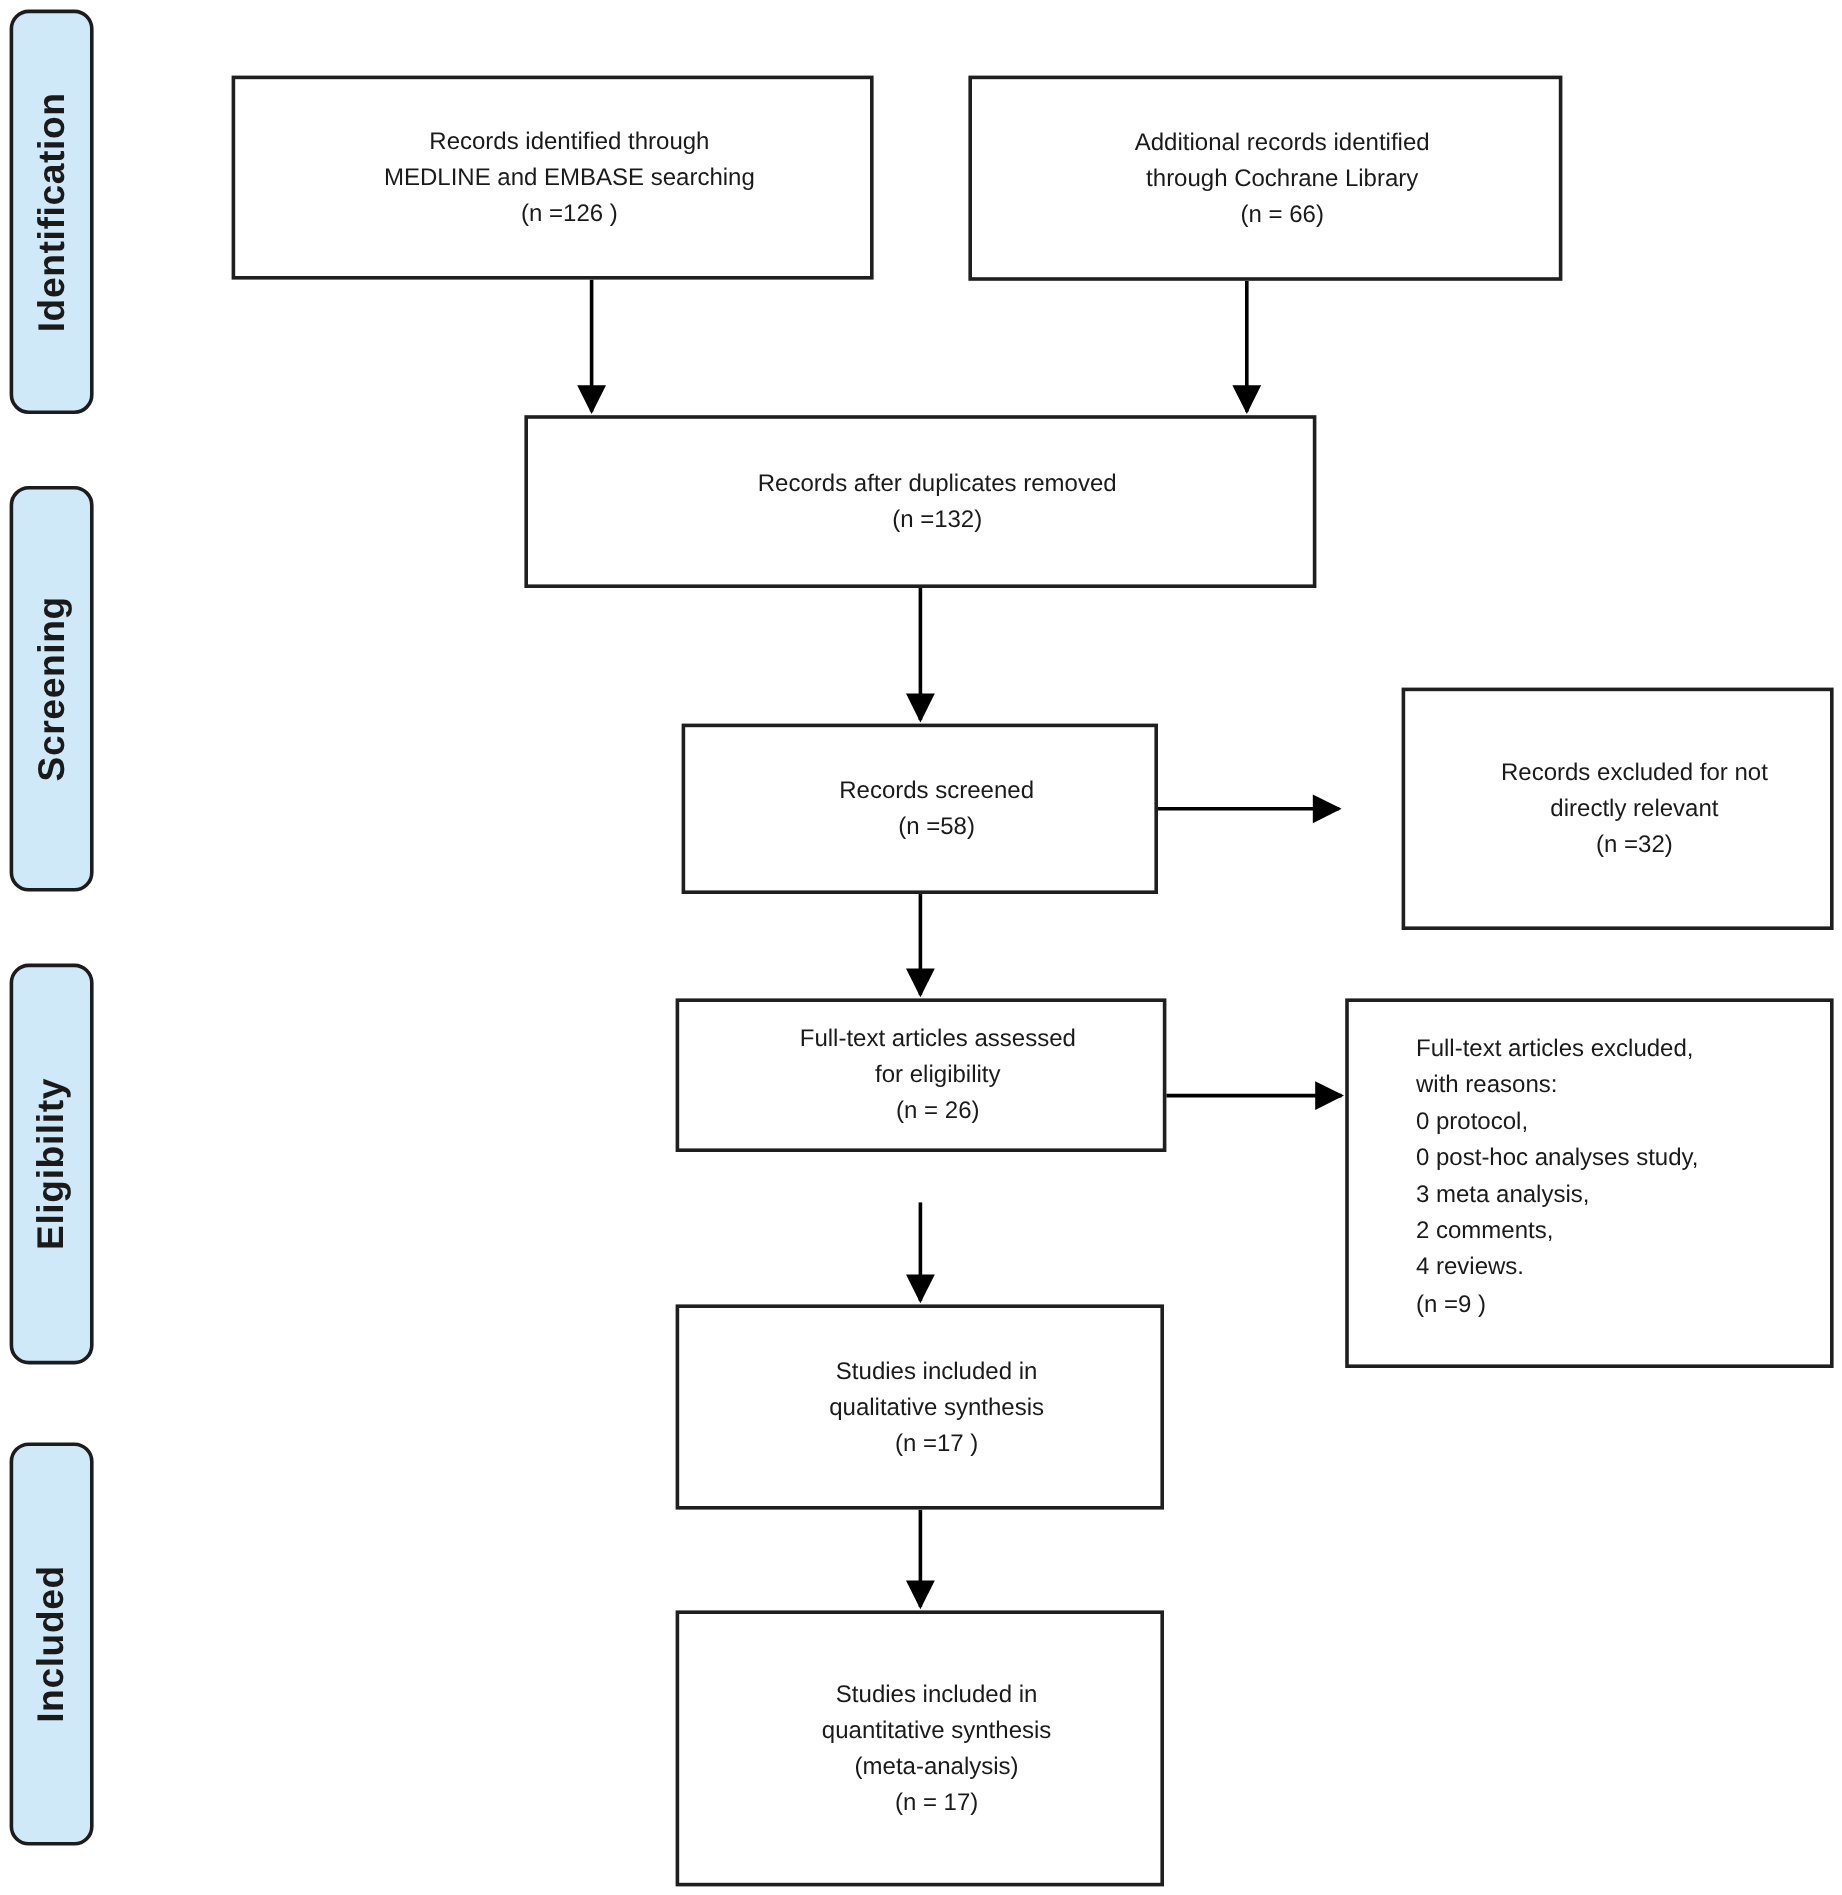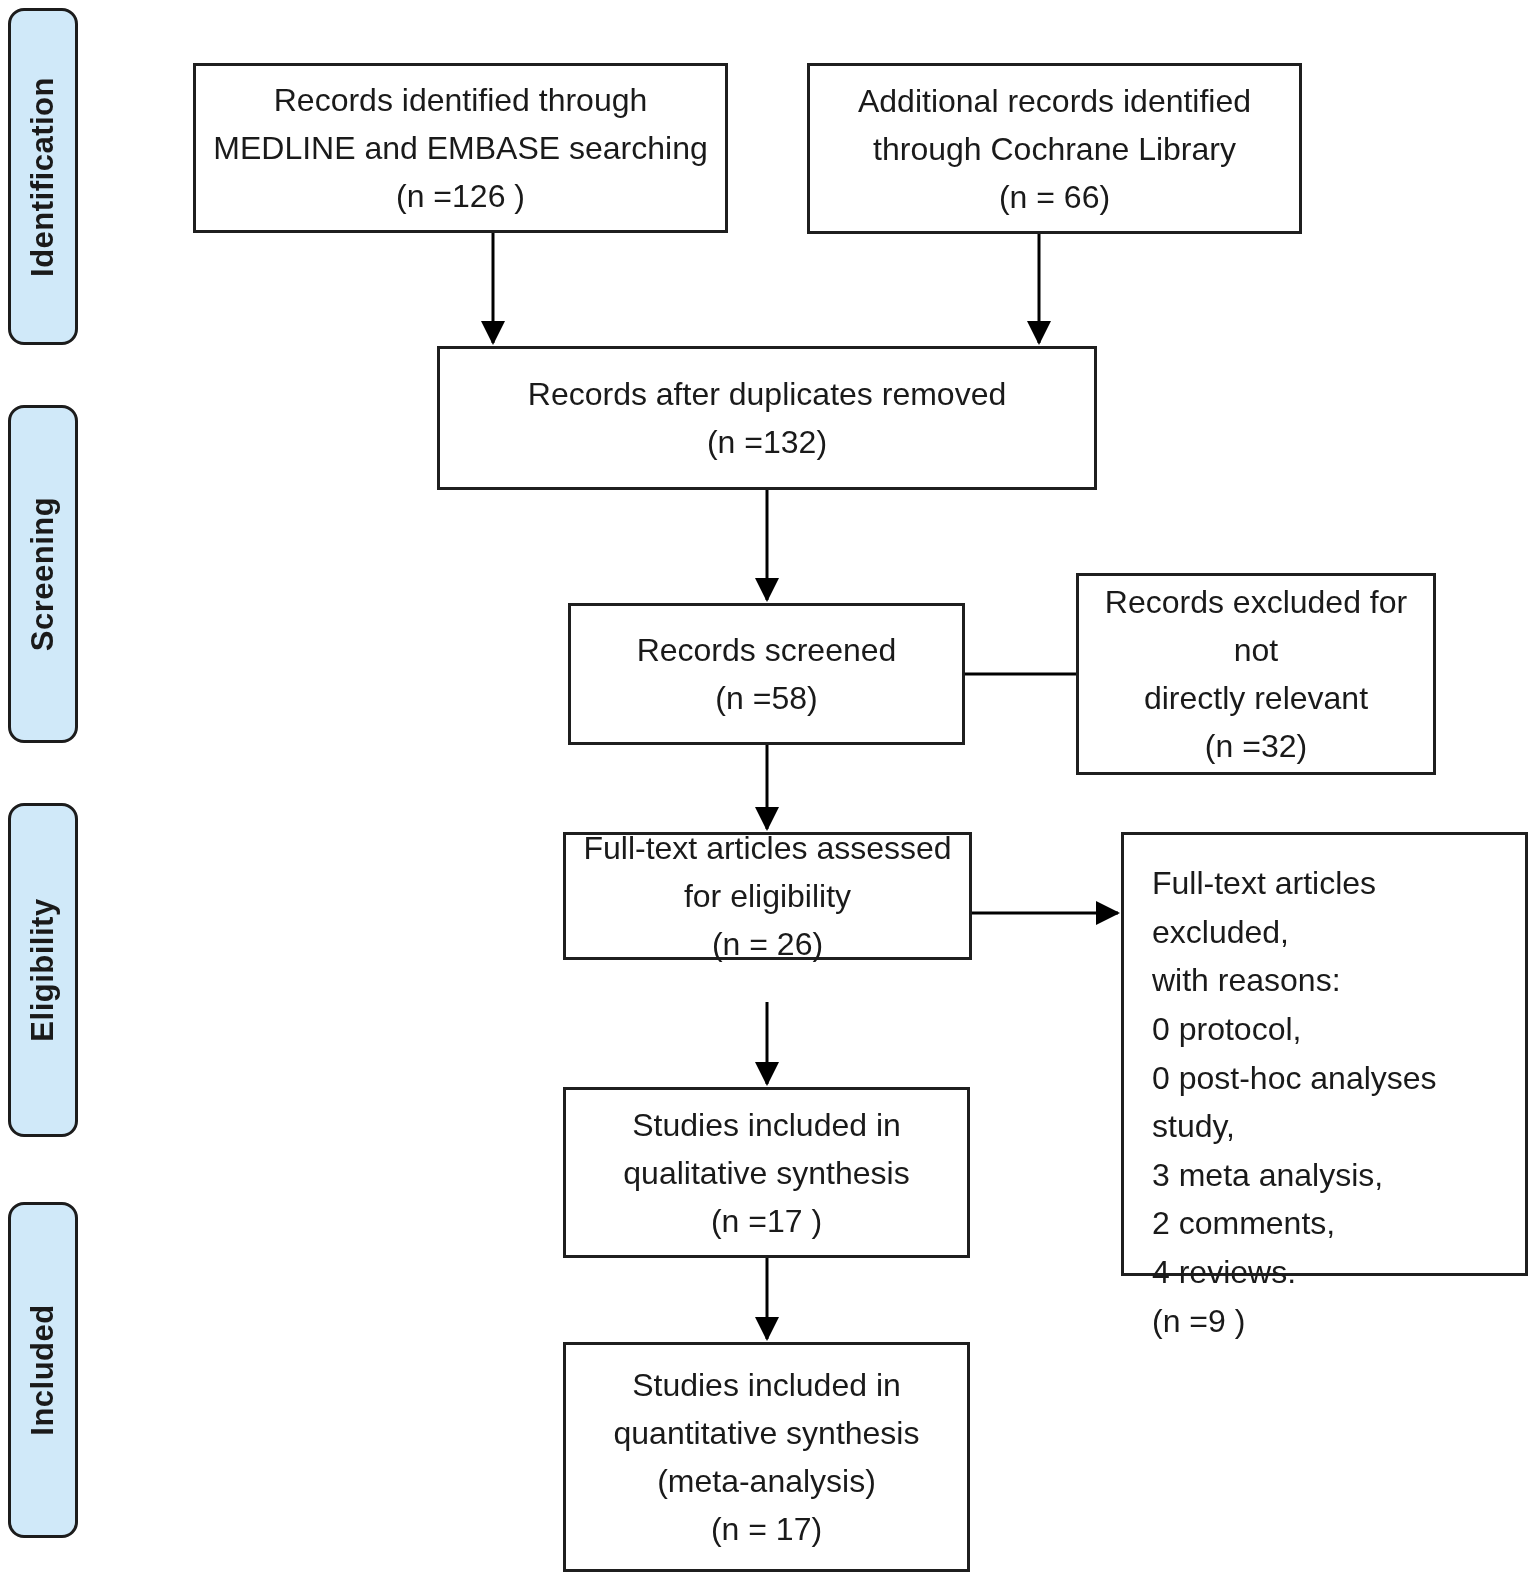--- a/index.html
+++ b/index.html
@@ -41,22 +41,23 @@
   .fbox{
     position:absolute;
     background:var(--box-fill);
     border:3px solid var(--box-border);
     box-sizing:border-box;
     display:flex;align-items:center;justify-content:center;
   }
   .fbox-text{
     white-space:pre-line;
     text-align:center;
-    font-size:32px;
+    font-size:20px;
     line-height:1.5;
+    margin-left:28px;
   }
   .fbox.align-left{
     align-items:flex-start;justify-content:flex-start;
   }
   .fbox.align-left .fbox-text{
     text-align:left;
     padding:24px 18px 0 28px;
     line-height:1.52;
   }
 </style>
@@ -109,33 +110,33 @@
   <div class="fbox" style="left:437px;top:346px;width:660px;height:144px">
     <div class="fbox-text">Records after duplicates removed
 (n =132)</div>
   </div>
 
   <div class="fbox" style="left:568px;top:603px;width:397px;height:142px">
     <div class="fbox-text">Records screened
 (n =58)</div>
   </div>
 
-  <div class="fbox" style="left:1076px;top:573px;width:360px;height:202px">
+  <div class="fbox" style="left:1168px;top:573px;width:360px;height:202px">
     <div class="fbox-text">Records excluded for not
 directly relevant
 (n =32)</div>
   </div>
 
   <div class="fbox" style="left:563px;top:832px;width:409px;height:128px">
     <div class="fbox-text">Full-text articles assessed
 for eligibility
 (n = 26)</div>
   </div>
 
-  <div class="fbox align-left" style="left:1121px;top:832px;width:407px;height:444px">
+  <div class="fbox align-left" style="left:1121px;top:832px;width:407px;height:308px">
     <div class="fbox-text">Full-text articles excluded,
 with reasons:
 0 protocol,
 0 post-hoc analyses study,
 3 meta analysis,
 2 comments,
 4 reviews.
 (n =9 )</div>
   </div>
 

